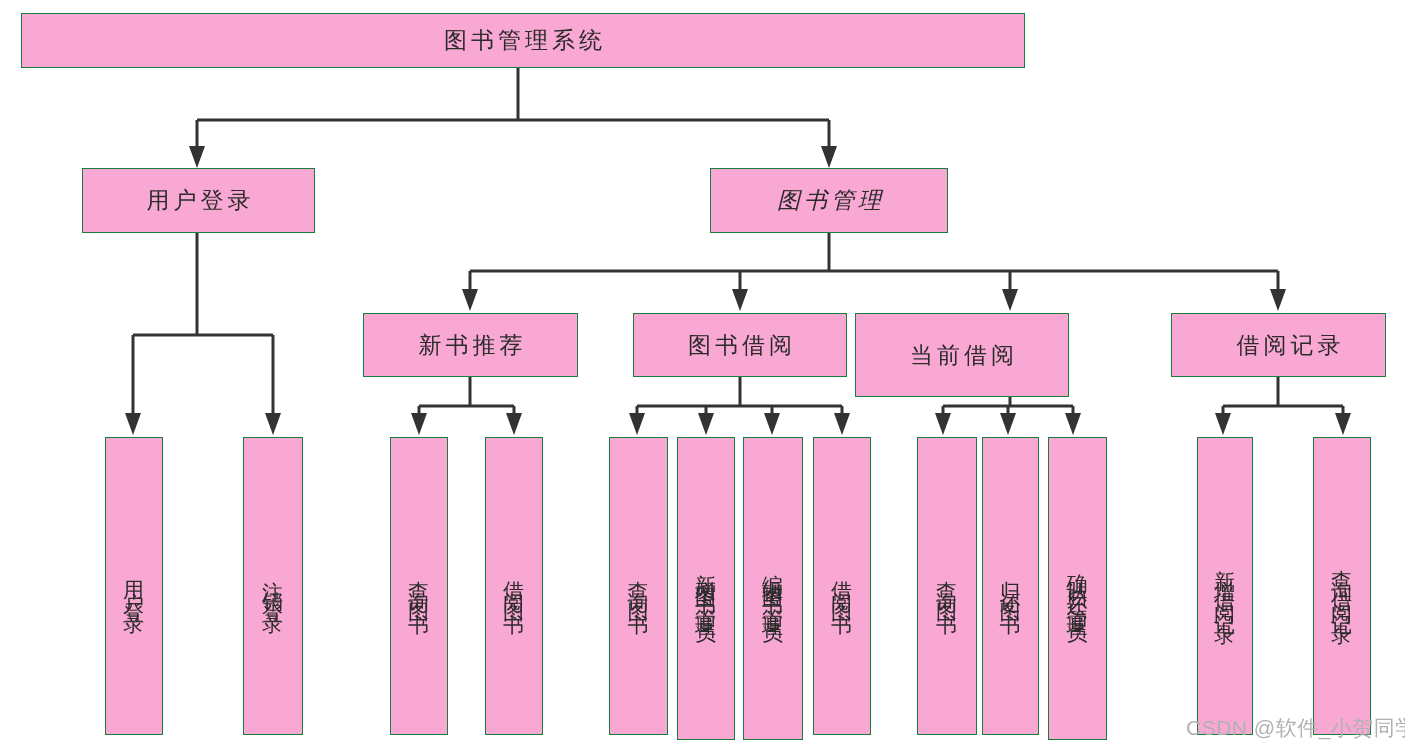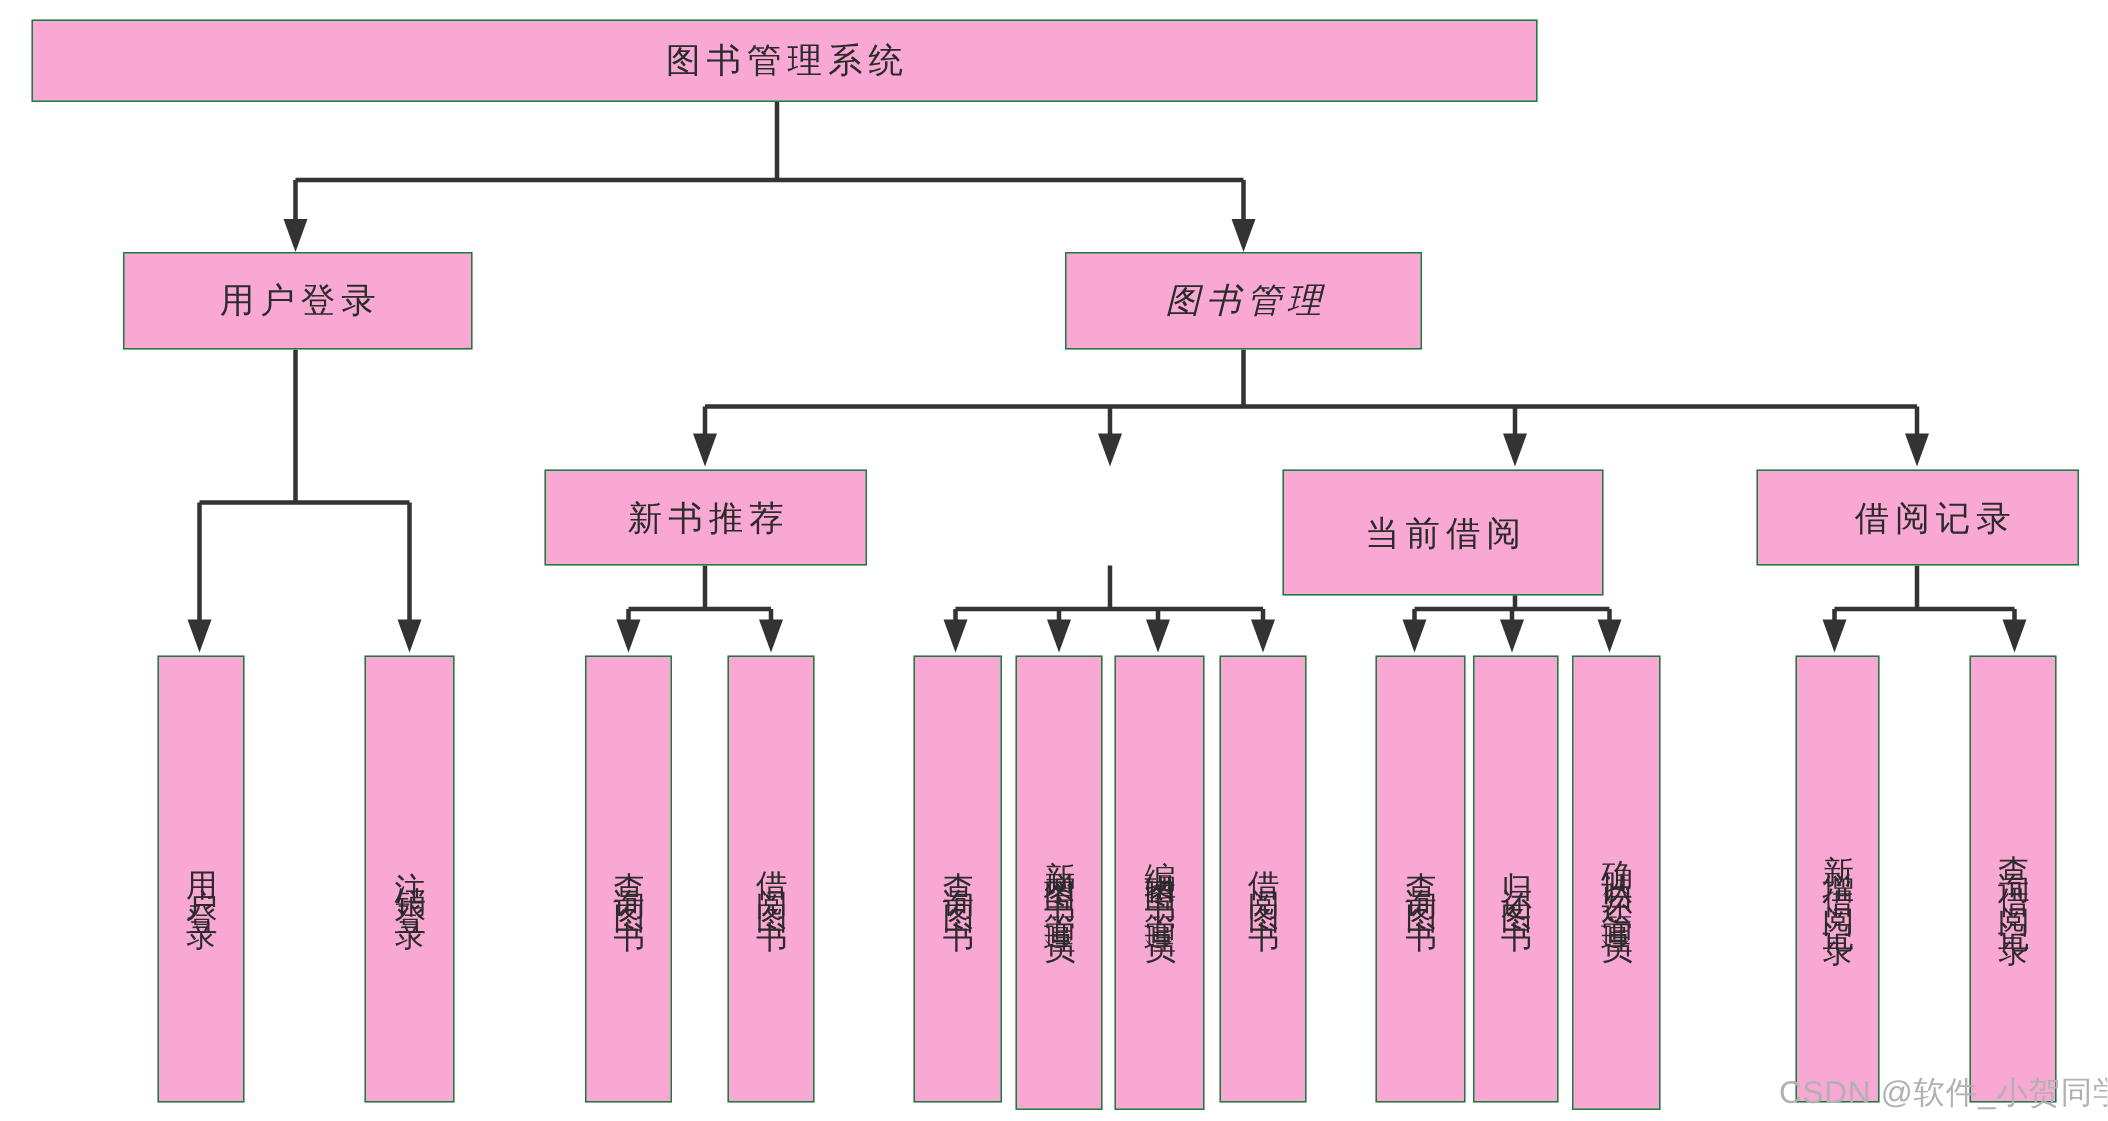--- a/index.html
+++ b/index.html
@@ -88,20 +88,21 @@
       <polygon points="1335,413 1351,413 1343,435"></polygon>
     </g>
   </svg>
 
   <div class="box h" style="left:21px; top:13px; width:1004px; height:55px;">图书管理系统</div>
 
   <div class="box h" style="left:82px; top:168px; width:233px; height:65px;">用户登录</div>
   <div class="box h" style="left:710px; top:168px; width:238px; height:65px;font-style:italic;">图书管理</div>
 
   <div class="box h" style="left:363px; top:313px; width:215px; height:64px;">新书推荐</div>
+  <div class="box h" style="left:633px; top:313px; width:214px; height:64px;">图书借阅</div>
   <div class="box h" style="left:855px; top:313px; width:214px; height:84px;">当前借阅</div>
   <div class="box h" style="left:1171px; top:313px; width:215px; height:64px;padding-left:20px;">借阅记录</div>
 
   <div class="box leaf" style="left:105px; top:437px; width:58px; height:298px;">用户登录</div>
   <div class="box leaf" style="left:243px; top:437px; width:60px; height:298px;">注销登录</div>
 
   <div class="box leaf" style="left:390px; top:437px; width:58px; height:298px;">查询图书</div>
   <div class="box leaf" style="left:485px; top:437px; width:58px; height:298px;">借阅图书</div>
 
   <div class="box leaf" style="left:609px; top:437px; width:59px; height:298px;">查询图书</div>

